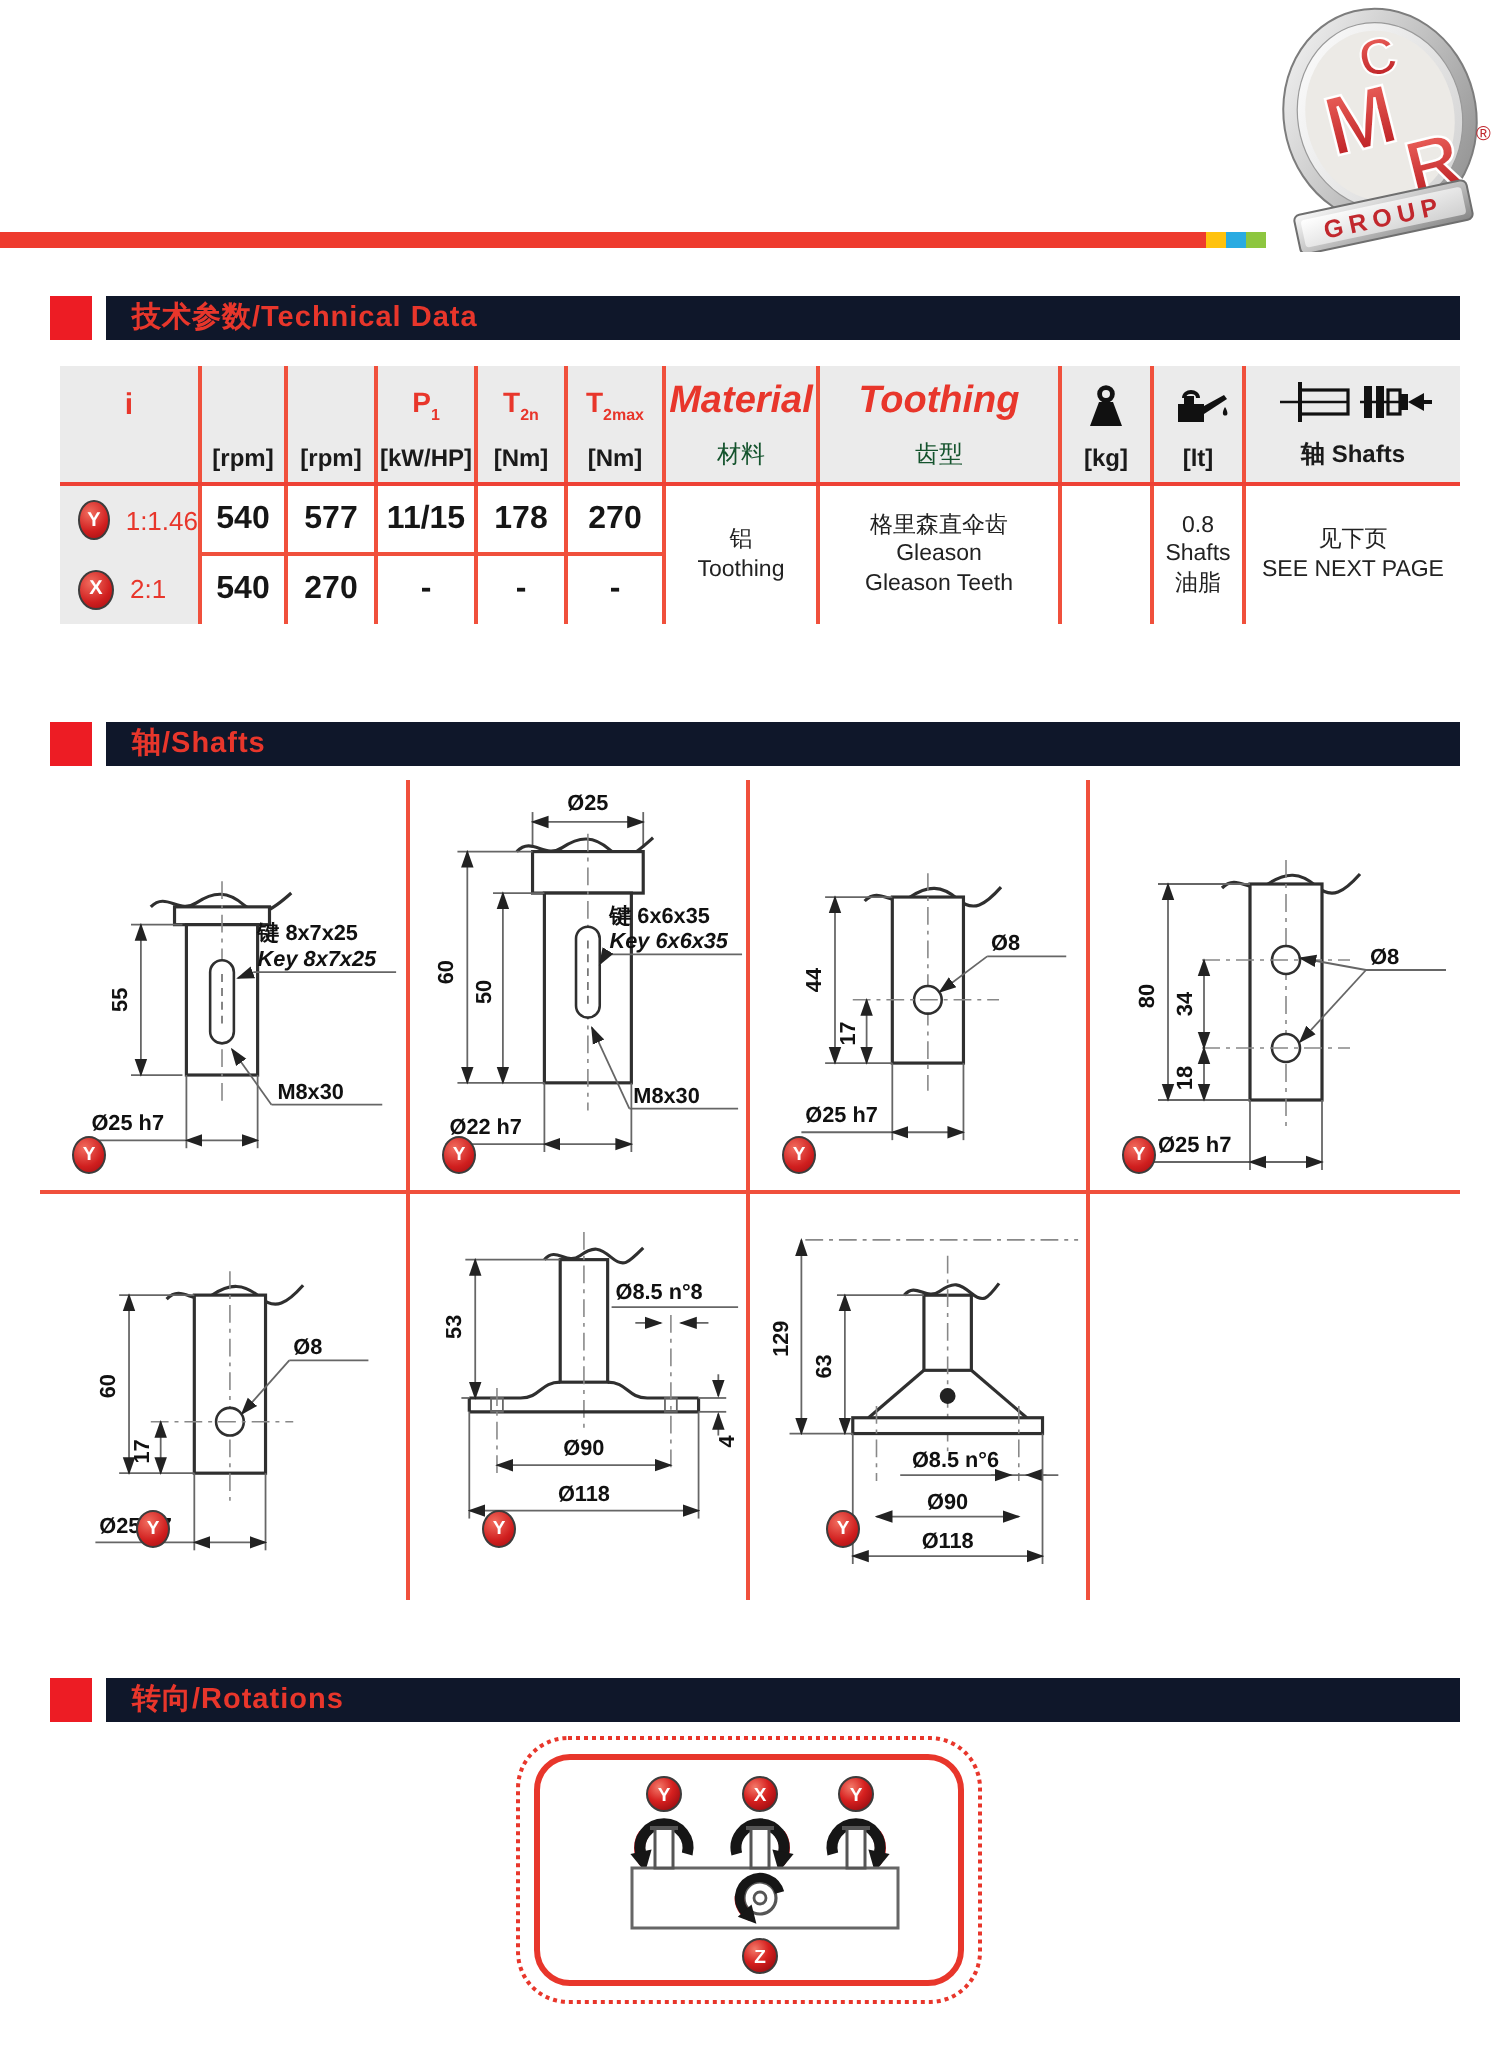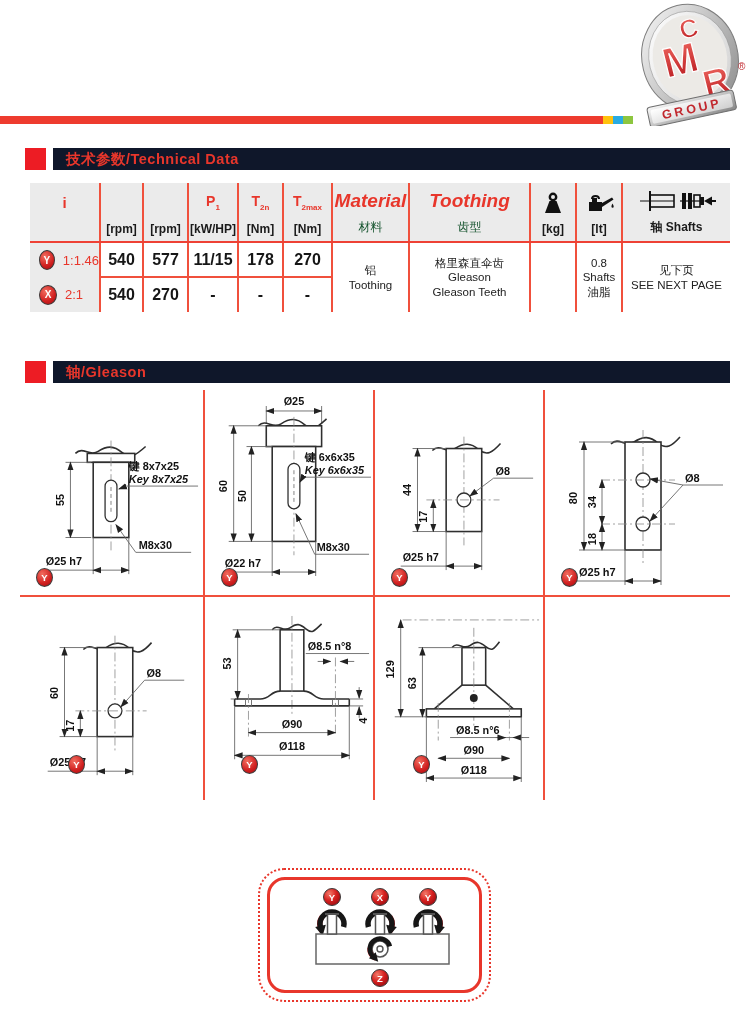--- a/index.html
+++ b/index.html
@@ -282,21 +282,21 @@
       <td class="num">-</td>
       <td class="num">-</td>
       <td class="num">-</td>
     </tr>
   </tbody>
     </table>
 
   <div class="sec" style="top:361px">
     <div class="red-sq"></div>
     <div class="bar">
-      <span>轴/Gleason</span>
+      <span>轴/Shafts</span>
     </div>
   </div>
 
   <div class="sgrid">
 
     <div class="sg-cell br bb">
       <svg viewBox="0 0 185 205">
         <defs>
             <marker id="a1" viewBox="0 0 10 10" refX="9" refY="5" markerWidth="9" markerHeight="9" orient="auto-start-reverse" markerUnits="userSpaceOnUse">
               <path d="M0,1.5 L10,5 L0,8.5 z" fill="#222"></path>
@@ -534,20 +534,26 @@
         <line class="ts" x1="52" y1="120" x2="52" y2="186"></line>
           <line class="ts" x1="148" y1="120" x2="148" y2="186"></line>
         <line class="ts" x1="52" y1="182" x2="148" y2="182" marker-start="url(#a7)" marker-end="url(#a7)"></line>
       </svg>
       <span class="ybadge r2b3">Y</span>
     </div>
 
     <div class="sg-cell"></div>
   </div>
 
+  <div class="sec" style="top:839px">
+    <div class="red-sq"></div>
+    <div class="bar">
+      <span>转向/Rotations</span>
+    </div>
+  </div>
 
   <div class="rotbox">
     <div class="inner">
       <svg width="215" height="106" viewBox="0 0 215 106">
         <defs>
           <radialGradient id="bgr" cx="35%" cy="30%" r="75%">
             <stop offset="0" stop-color="#f37a6a"></stop>
               <stop offset="0.55" stop-color="#d6201f"></stop>
               <stop offset="1" stop-color="#9f0e12"></stop>
           </radialGradient>

